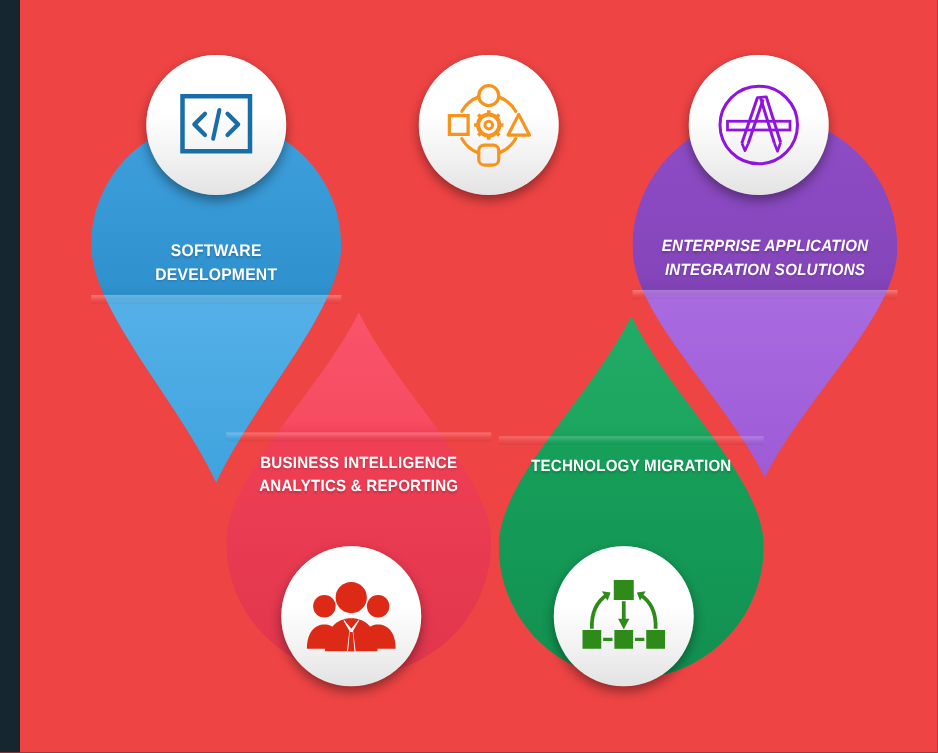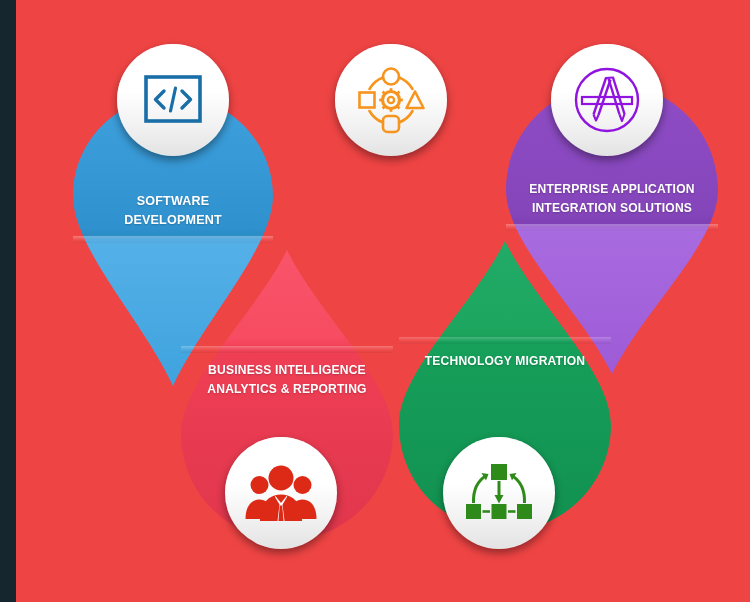--- a/index.html
+++ b/index.html
@@ -88,25 +88,25 @@
     justify-content: center;
     z-index: 5;
   }
 
   .badge svg { display: block; }
 
   
   
   #pin-software     { left: 57px;  top: 96px; }
   #pin-lifecycle    { left: 275px; top: 96px; }
-  #pin-enterprise   { left: 490px; top: 84px; }
+  #pin-enterprise   { left: 490px; top: 92px; font-style: italic; }
 
   
   #pin-business     { left: 165px; top: 250px; }
-  #pin-technology   { left: 383px; top: 241px; }
+  #pin-technology   { left: 383px; top: 253px; }
 
   #badge-software   { left: 101px; top: 44px; }
   #badge-lifecycle  { left: 319px; top: 44px; }
   #badge-enterprise { left: 535px; top: 44px; }
   #badge-business   { left: 209px; top: 437px; }
   #badge-technology { left: 427px; top: 437px; }
 
   
   #pin-software   .band,
   #pin-lifecycle  .band,

